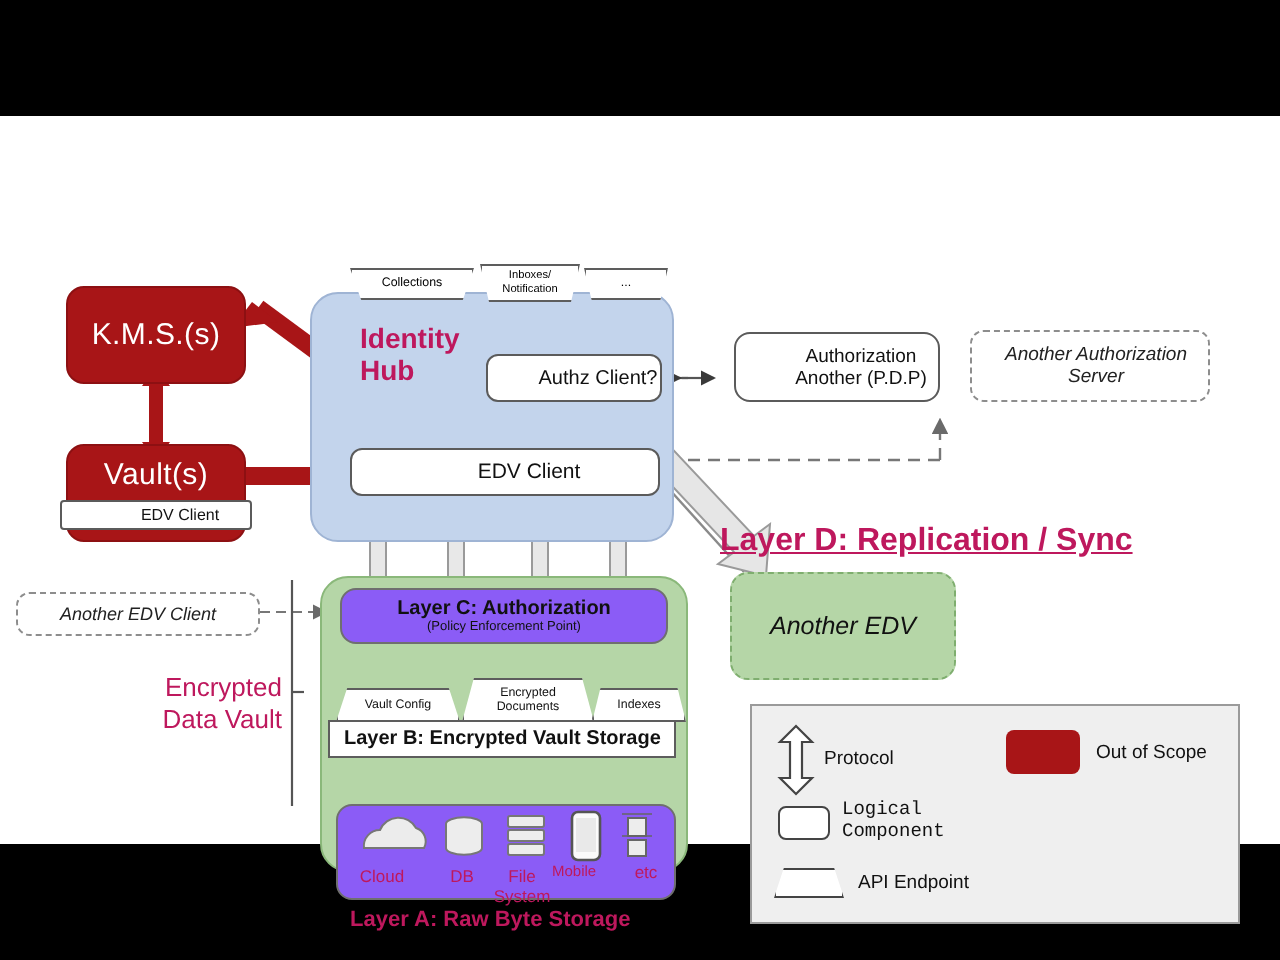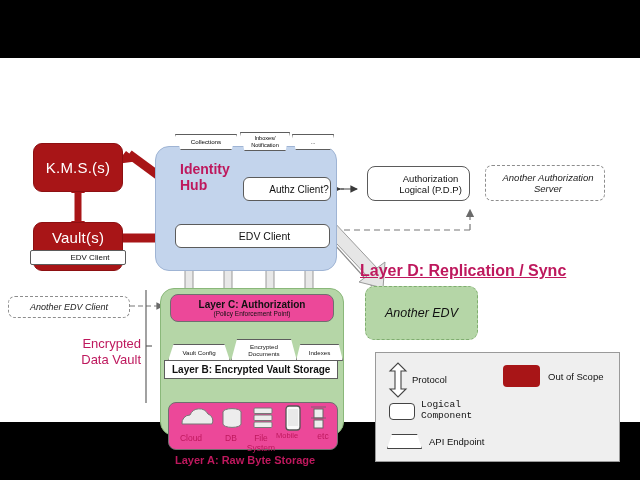--- a/index.html
+++ b/index.html
@@ -13,21 +13,21 @@
            color:#fff;display:flex;flex-direction:column;align-items:center;
            justify-content:center;text-align:center;}
   .red-box .ttl{font-size:15px;letter-spacing:.2px;}
   .white-box{background:#fff;border:1.2px solid #5b5b5b;border-radius:6px;
              display:flex;align-items:center;justify-content:center;text-align:center;padding-left:24px;}
   .dashed-box{background:#fff;border:1.3px dashed #8d8d8d;border-radius:7px;
               display:flex;align-items:center;justify-content:center;text-align:center;
               font-style:italic;color:#222;}
   .hub{background:#C3D4EC;border:1.2px solid #9fb4d4;border-radius:14px;}
   .vault{background:#B5D6A7;border:1.2px solid #8ab87a;border-radius:14px;}
-  .vault-inner{background:#ec4899;border:1.2px solid #6f6f6f;border-radius:8px;}
+  .vault-inner{background:#8b5cf6;border:1.2px solid #6f6f6f;border-radius:8px;}
   .another-edv{background:#B5D6A7;border:1.4px dashed #7fae6f;border-radius:9px;
                display:flex;align-items:center;justify-content:center;
                font-style:italic;font-size:12.5px;color:#111;}
 
   .lbl{color:#be185d;}
   .b{font-weight:bold;}
   .small{font-size:6.2px;line-height:1.18;}
   .tiny{font-size:5.6px;line-height:1.15;}
 
   
@@ -167,21 +167,21 @@
     <div class="abs white-box" style="left:243px;top:119px;width:88px;height:24px;">
       <span style="font-size:10px;color:#111;">Authz Client?</span>
     </div>
 
     <div class="abs white-box" style="left:175px;top:166px;width:155px;height:24px;">
       <span style="font-size:10.5px;color:#111;">EDV Client</span>
     </div>
 
     <div class="abs white-box" style="left:367px;top:108px;width:103px;height:35px;flex-direction:column;border-radius:8px;">
       <span style="font-size:9.5px;color:#111;">Authorization</span>
-      <span style="font-size:9.5px;color:#111;">Logical (P.D.P)</span>
+      <span style="font-size:9.5px;color:#111;">Another (P.D.P)</span>
     </div>
 
     <div class="abs dashed-box" style="left:485px;top:107px;width:120px;height:36px;flex-direction:column;align-items:center;padding-left:6px;">
       <span style="font-size:9.5px;">Another Authorization</span>
       <span style="font-size:9.5px;">Server</span>
     </div>
 
     <div class="abs lbl b" style="left:360px;top:204px;font-size:16px;text-decoration:underline;"><span>Layer D: Replication / Sync</span></div>
 
     <div class="abs dashed-box" style="left:8px;top:238px;width:122px;height:22px;">

